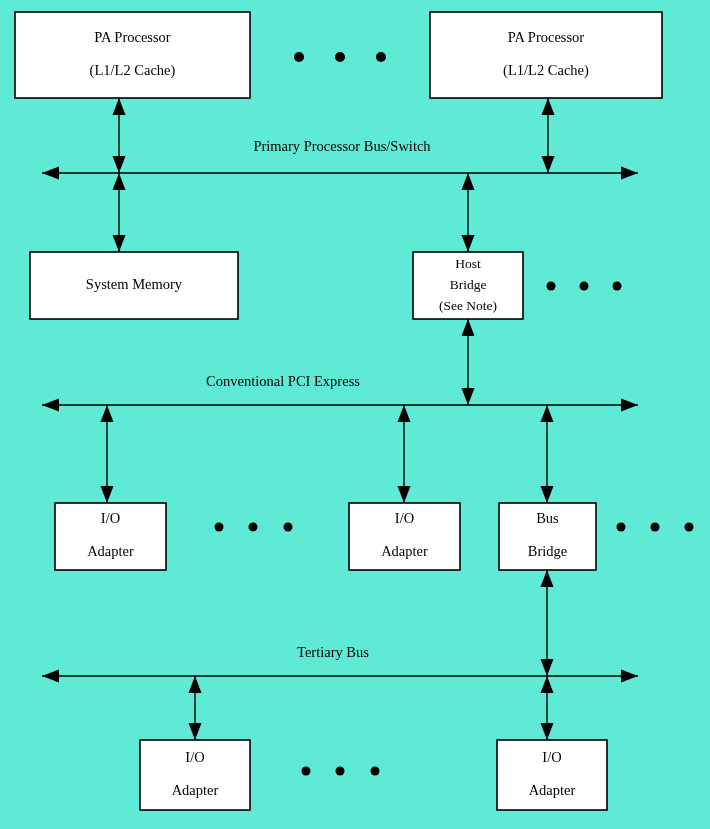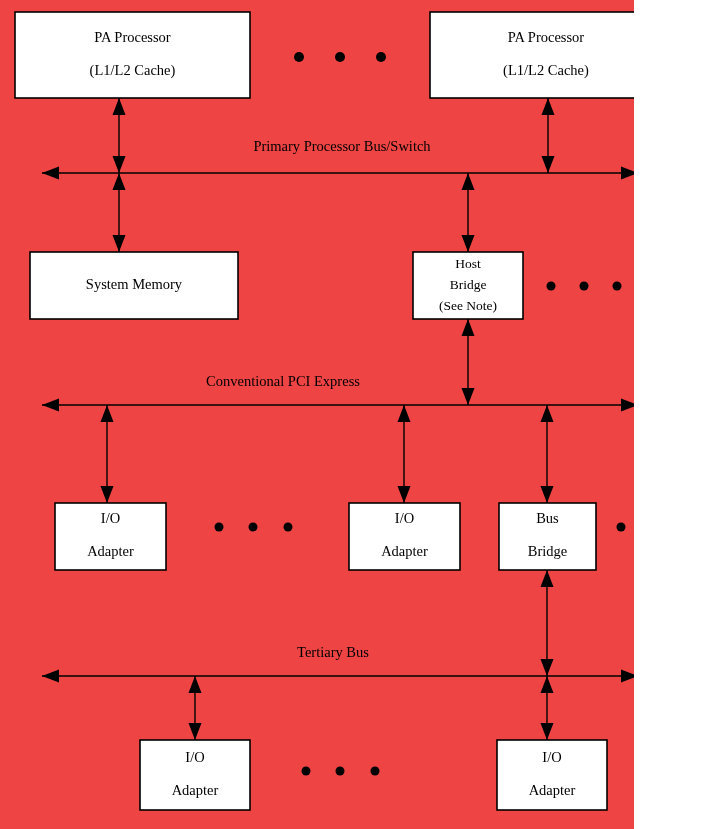--- a/index.html
+++ b/index.html
@@ -3,23 +3,23 @@
 <meta charset="utf-8">
 <title>System Architecture Block Diagram</title>
 <style>
   html, body {
     margin: 0;
     padding: 0;
     background: #ffffff;
   }
   #canvas {
     position: relative;
-    width: 634px;
+    width: 710px;
     height: 829px;
-    background: #ef4444;
+    background: #5eead4;
     overflow: hidden;
     font-family: "Liberation Serif", "DejaVu Serif", serif;
     text-align: right;
   }
   svg#diagram {
     position: absolute;
     left: 0;
     top: 0;
     width: 710px;
     height: 829px;

